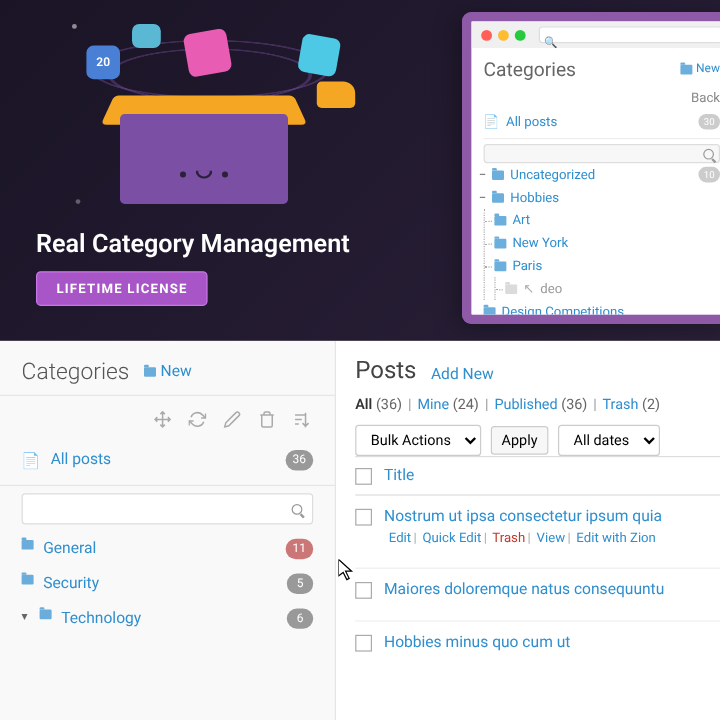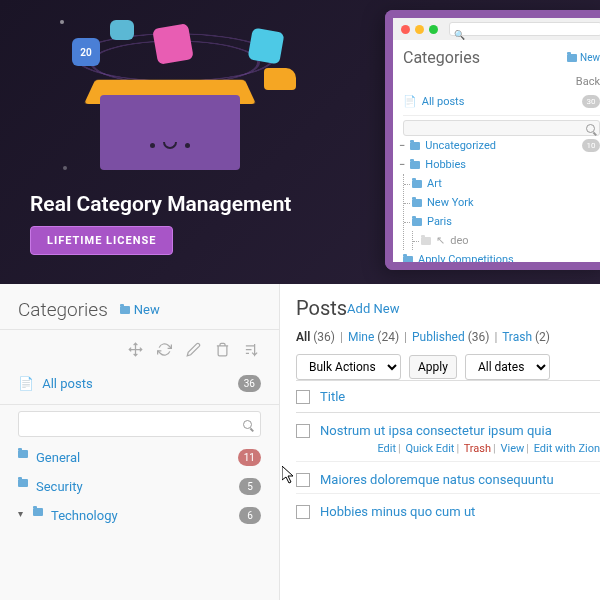--- a/index.html
+++ b/index.html
@@ -60,33 +60,33 @@
 .sb-all { display: flex; align-items: center; justify-content: space-between; padding: 8px 18px; font-size: 13px; color: #2e8ece; }
 .sb-badge { min-width: 22px; height: 17px; padding: 0 6px; background: #999; color: #fff; font-size: 10px; border-radius: 9px; display: flex; align-items: center; justify-content: center; margin-left: 13px; }
 .sb-search { margin: 6px 18px; height: 26px; background: #fff; border: 1px solid #ddd; border-radius: 3px; display: flex; align-items: center; justify-content: flex-end; padding-right: 8px; }
 .sb-item { display: flex; align-items: center; justify-content: space-between; padding: 6px 18px 6px 18px; font-size: 13px; color: #2e8ece; }
 .sb-item .il { display: flex; align-items: flex-start; gap: 8px; }
 .sb-item.active .sb-badge { background: #c77; }
 .sb-item.sub { padding-left: 44px; }
 .expander { color: #666; margin-right: 2px; font-size: 10px; }
 
 .posts { flex: 1; padding: 12px 0 0 16px; overflow: hidden; }
-.p-head { display: flex; align-items: center; }
+.p-head { display: flex; align-items: flex-end; gap: 12px; }
 .p-title { font-size: 20px; color: #444; font-weight: 400; }
 .p-add { font-size: 13px; color: #2e8ece; }
 .p-filters { margin-top: 10px; font-size: 12px; color: #666; }
 .p-filters span { color: #2e8ece; }
 .p-filters .sep { color: #999; margin: 0 2px; }
 .p-filters b { color: #333; font-weight: 600; }
 .p-acts { margin-top: 10px; display: flex; gap: 8px; align-items: center; }
 .p-acts select, .p-acts button { font-size: 12px; padding: 4px 8px; border: 1px solid #ccc; background: #f7f7f7; border-radius: 3px; }
 .p-acts select { background: #fff; }
 .p-table { width: 100%; }
 .p-th { display: flex; align-items: center; gap: 10px; padding: 8px 0; border-top: 1px solid #ddd; border-bottom: 1px solid #ddd; font-size: 13px; color: #2e8ece; }
-.p-row { padding: 10px 0 6px 0; border-bottom: 1px solid #eee; text-align: right; }
+.p-row { padding: 10px 0 18px 0; border-bottom: 1px solid #eee; }
 .p-row-top { display: flex; align-items: center; gap: 10px; }
 .p-row-title { font-size: 13px; color: #2e8ece; white-space: nowrap; overflow: hidden; text-overflow: ellipsis; }
 .p-row-acts { margin-left: 28px; margin-top: 4px; font-size: 11px; color: #2e8ece; }
 .p-row-acts .tr { color: #c0392b; }
 .p-row-acts .sep { color: #aaa; margin: 0 2px; }
 .chk { width: 14px; height: 14px; border: 1px solid #aaa; background: #fff; flex-shrink: 0; }
 .cursor { position: absolute; width: 16px; height: 20px; pointer-events: none; }
 </style>
 </head>
 <body>
@@ -173,21 +173,21 @@
         <div class="hw-tree">
           <div class="hw-row">
               <span class="fi" style="color:#ccc"></span>
               <span style="color:#aaa">↖</span>
               <span style="color:#999">deo</span>
             </div>
         </div>
       </div>
       <div class="hw-row">
           <span class="fi"></span>
-          <span>Apply Competitions</span>
+          <span>Design Competitions</span>
         </div>
     </div>
   </div>
 </div>
 
 <div class="main">
   <div class="sidebar">
     <div class="sb-head">
       <div class="sb-title">Categories</div>
       <div class="sb-new">

